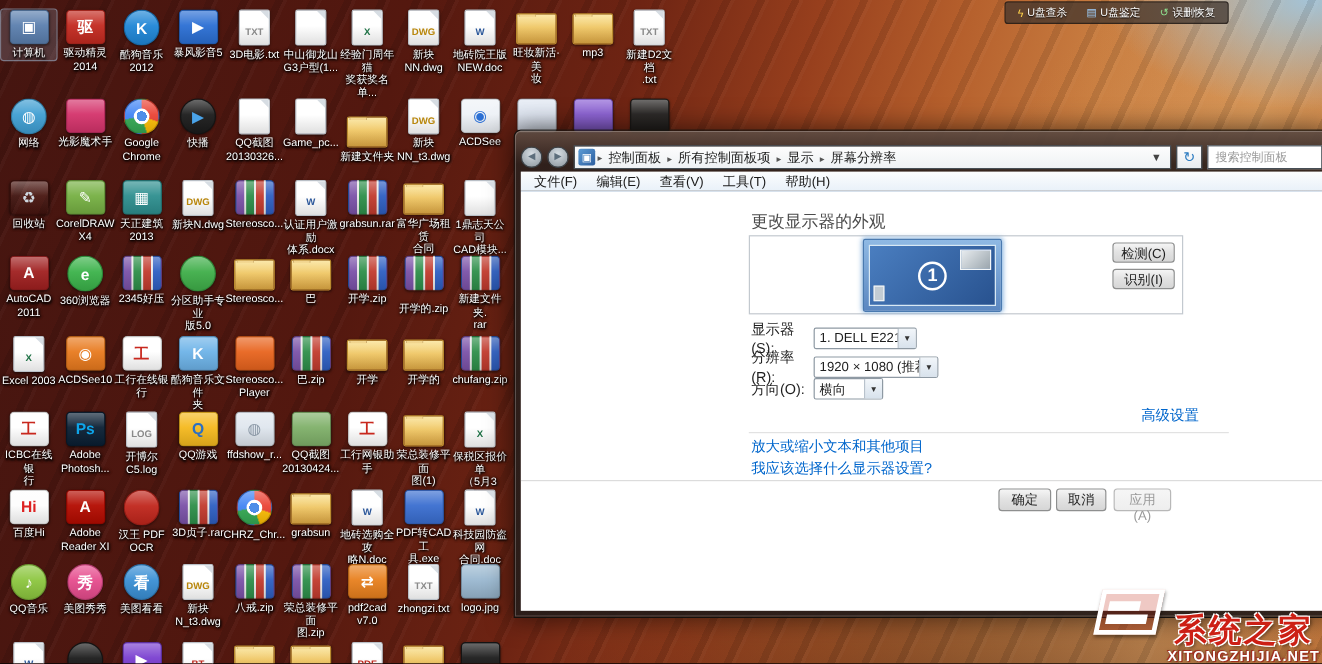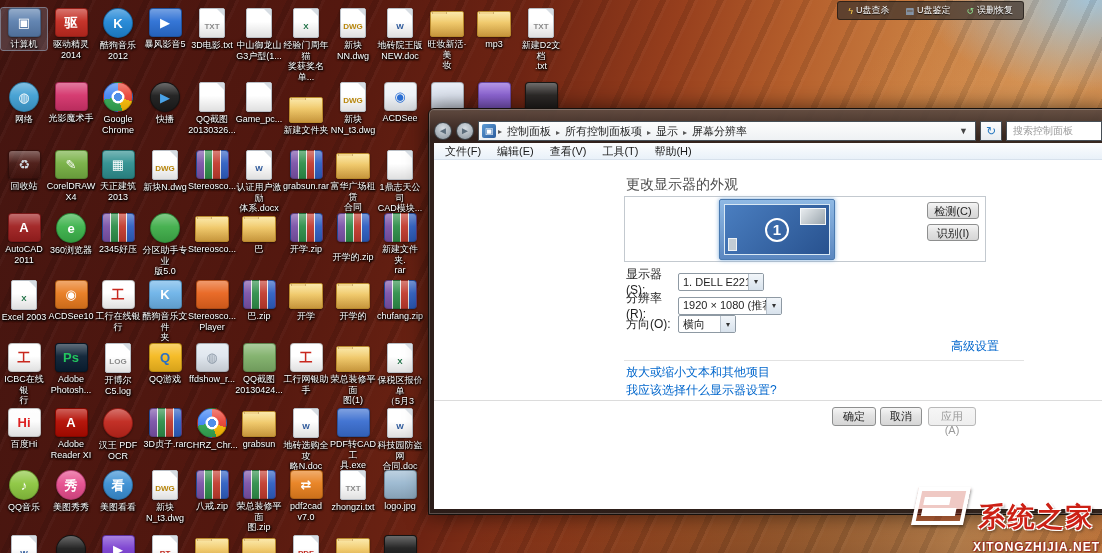--- a/index.html
+++ b/index.html
@@ -102,21 +102,21 @@
 
   
   .watermark{position:absolute;right:2px;bottom:0;display:flex;align-items:center;gap:6px;z-index:50;}
   .wm-logo{width:52px;height:38px;border:4px solid #fff;transform:skewX(-12deg);position:relative;background:rgba(190,40,20,.25);
       box-shadow:1px 2px 3px rgba(0,0,0,.4);}
   .wm-logo::before{content:"";position:absolute;left:4px;top:6px;width:26px;height:8px;background:#fff;}
   .wm-logo::after{content:"";position:absolute;left:4px;bottom:5px;width:34px;height:8px;background:#fff;}
   .wm-text{display:flex;flex-direction:column;align-items:center;line-height:1;}
   .wm-title{font-size:27px;font-weight:bold;color:#cc2015;letter-spacing:2px;
       text-shadow:-1px -1px 0 #fff,1px -1px 0 #fff,-1px 1px 0 #fff,1px 1px 0 #fff,2px 2px 3px rgba(0,0,0,.45);margin-top:46px;}
-  .wm-url{font-size:12px;font-weight:bold;color:#fff;letter-spacing:1px;margin-top:10px;
+  .wm-url{font-size:12px;font-weight:bold;color:#fff;letter-spacing:1px;margin-top:2px;
       text-shadow:1px 1px 0 #a03020,-1px -1px 0 #a03020,0 0 3px rgba(0,0,0,.5);}
 </style>
 </head>
 <body>
 
 <div class="screen">
 
   <div id="icon-layer">
       <div class="dicon sel" style="left: 1px; top: 8px;">
         <div class="tile shape-tile" style="background: rgb(91, 127, 174);">
@@ -392,21 +392,21 @@
       </div>
       <div class="dicon" style="left: 1px; top: 343px;">
         <div class="tile shape-tile" style="background: rgb(255, 255, 255);">
           <span class="glyph" style="color: rgb(200, 40, 30);">工</span>
         </div>
         <div class="dlabel">ICBC在线银
 行</div>
       </div>
       <div class="dicon" style="left: 48px; top: 343px;">
         <div class="tile shape-tile" style="background: rgb(10, 31, 51);">
-          <span class="glyph" style="color: #22c55e;">Ps</span>
+          <span class="glyph" style="color: #0ea5e9;">Ps</span>
         </div>
         <div class="dlabel">Adobe
 Photosh...</div>
       </div>
       <div class="dicon" style="left: 95px; top: 343px;">
         <div class="tile shape-file">
           <span class="glyph" style="color: rgb(138, 138, 138);">LOG</span>
         </div>
         <div class="dlabel">开博尔
 C5.log</div>

